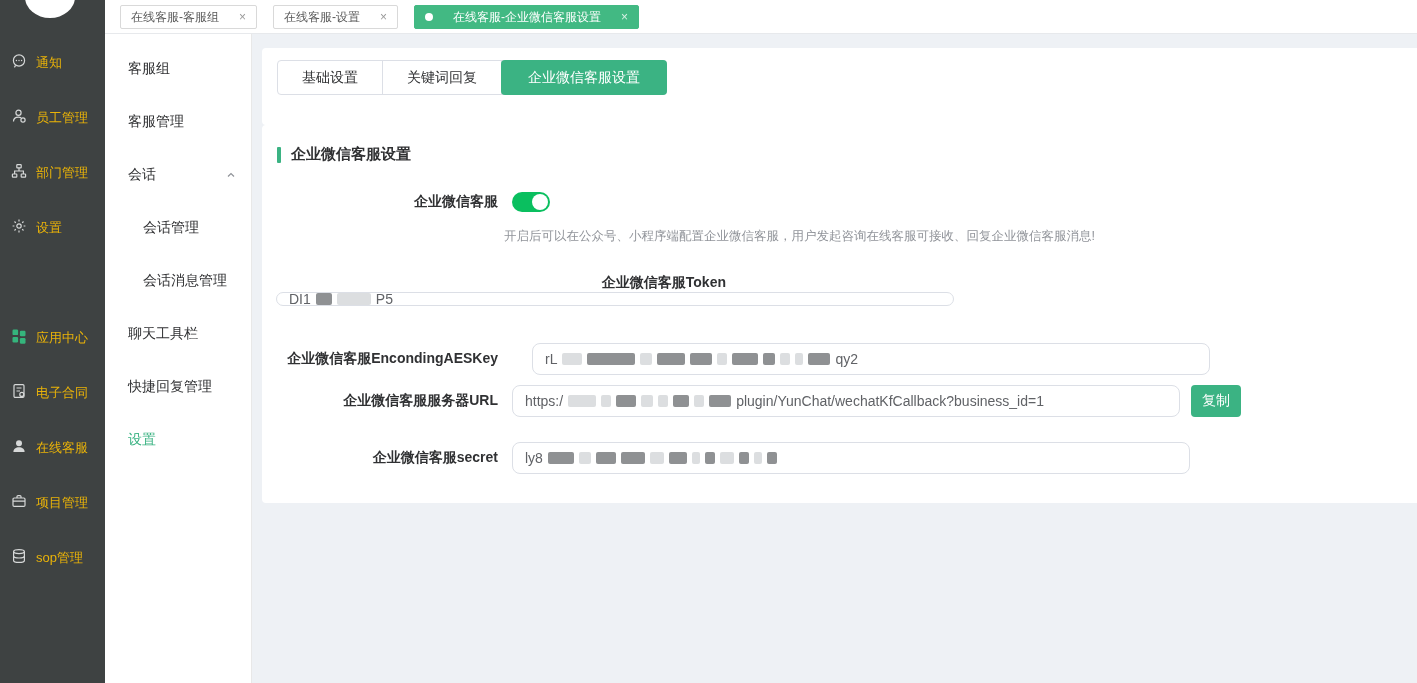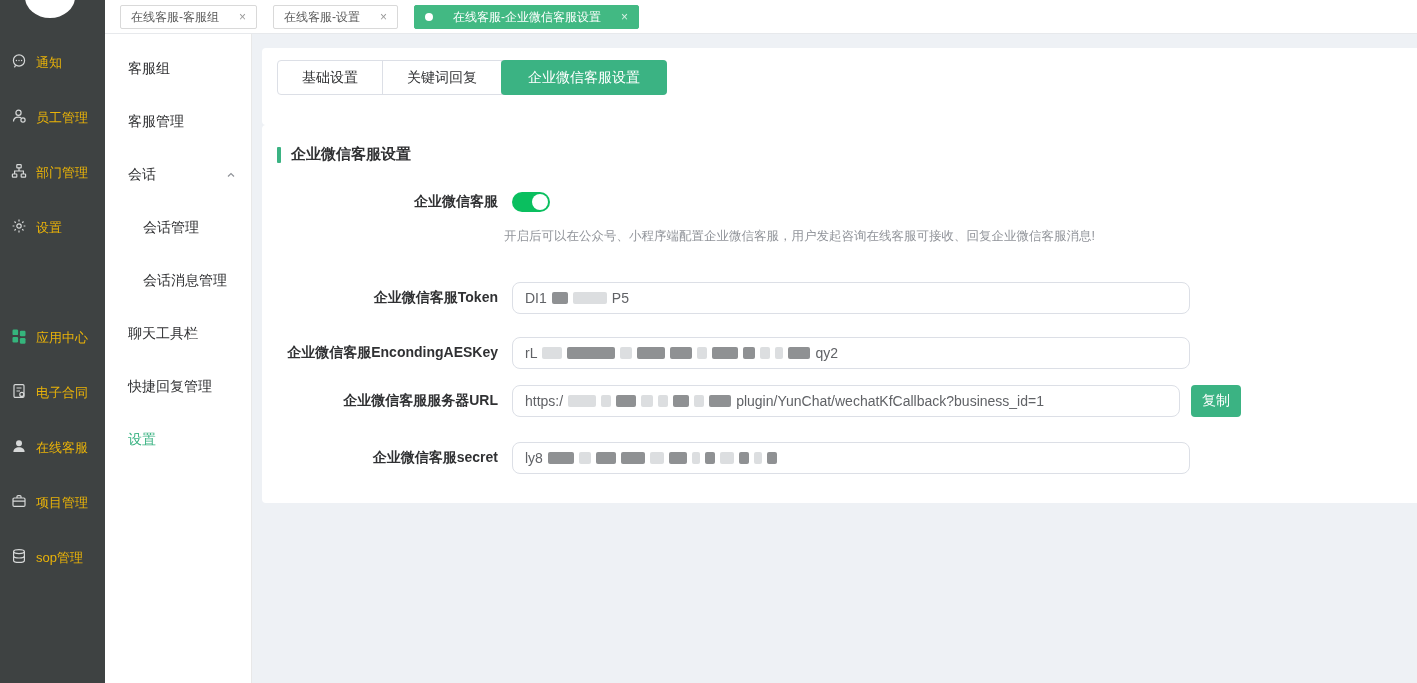--- a/index.html
+++ b/index.html
@@ -238,33 +238,33 @@
     </div>
 
     <div class="frow" style="top:61px;">
       <div class="flabel">企业微信客服</div>
       <div class="switch">
         <span class="knob"></span>
       </div>
     </div>
     <div class="help">开启后可以在公众号、小程序端配置企业微信客服，用户发起咨询在线客服可接收、回复企业微信客服消息!</div>
 
-    <div class="frow" style="top:157px;">
+    <div class="frow" style="top:149px;flex-direction:column;">
       <div class="flabel">企业微信客服Token</div>
       <div class="finput">
         <span>DI1</span>
         <span class="redwrap">
             <span class="red dark" style="width: 16px;"></span>
             <span class="red light" style="width: 34px;"></span>
           </span>
         <span>P5</span>
       </div>
     </div>
 
-    <div class="frow" style="top:212px;">
+    <div class="frow" style="top:218px;gap:20px;">
       <div class="flabel">企业微信客服EncondingAESKey</div>
       <div class="finput">
         <span>rL</span>
         <span class="redwrap">
             <span class="red light" style="width: 20px;"></span>
             <span class="red dark" style="width: 48px;"></span>
             <span class="red light" style="width: 12px;"></span>
             <span class="red dark" style="width: 28px;"></span>
             <span class="red dark" style="width: 22px;"></span>
             <span class="red light" style="width: 10px;"></span>

